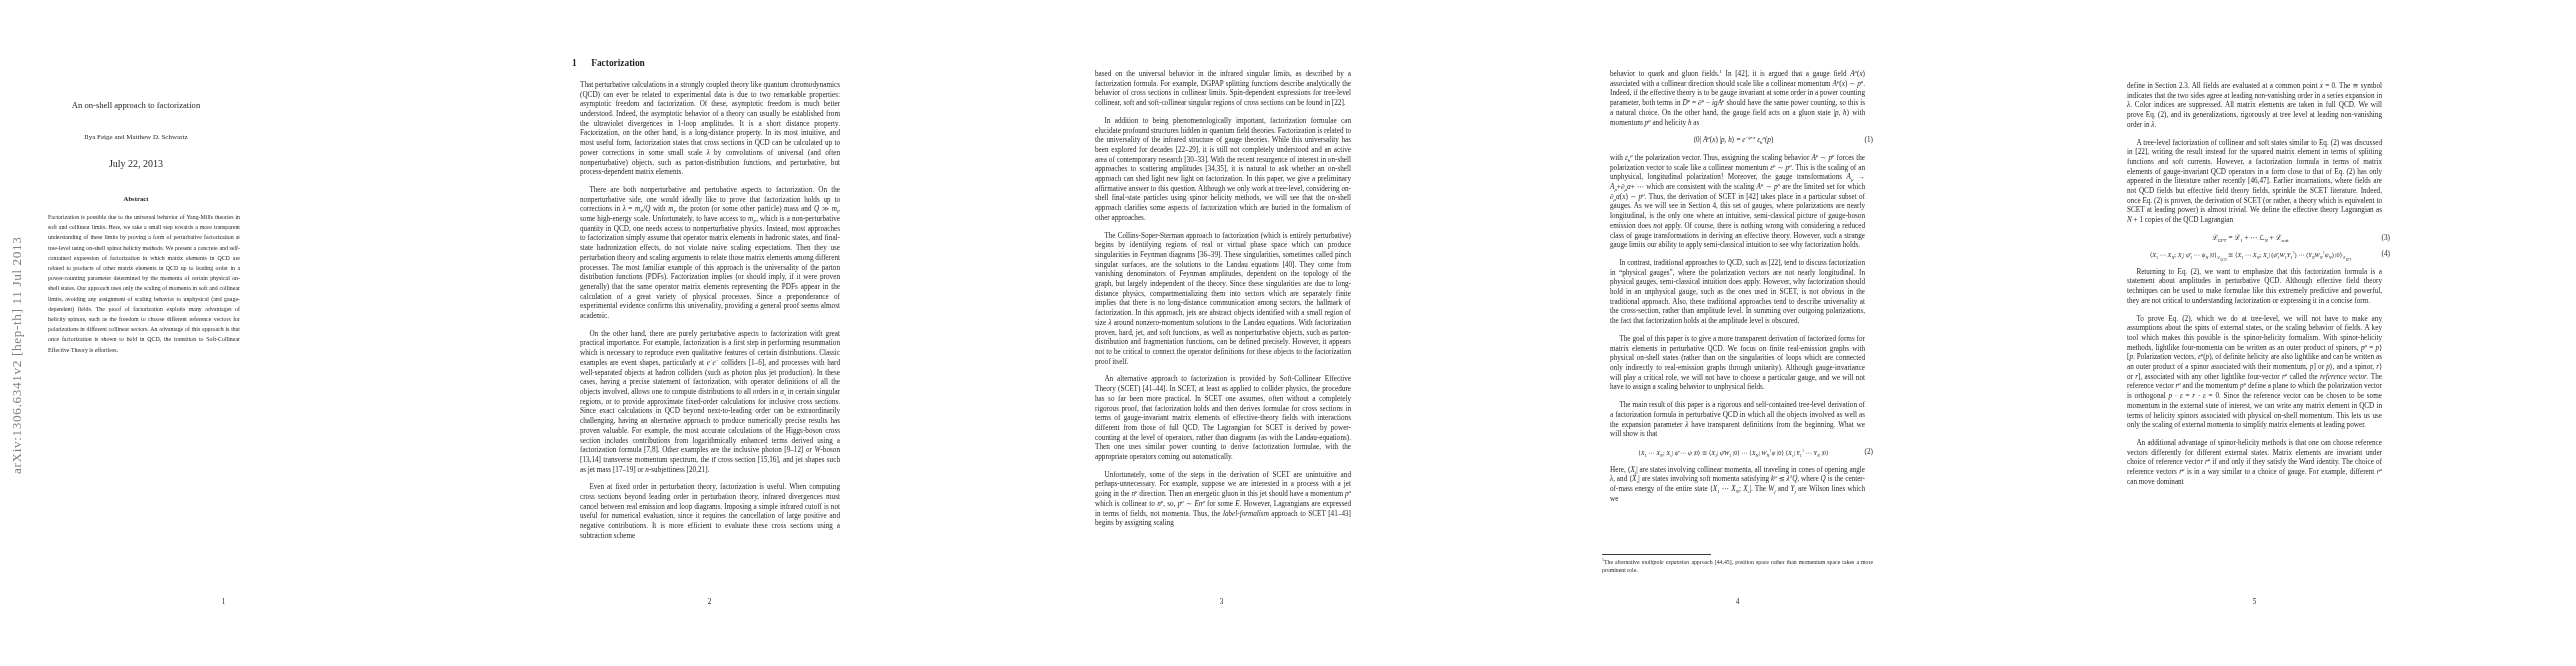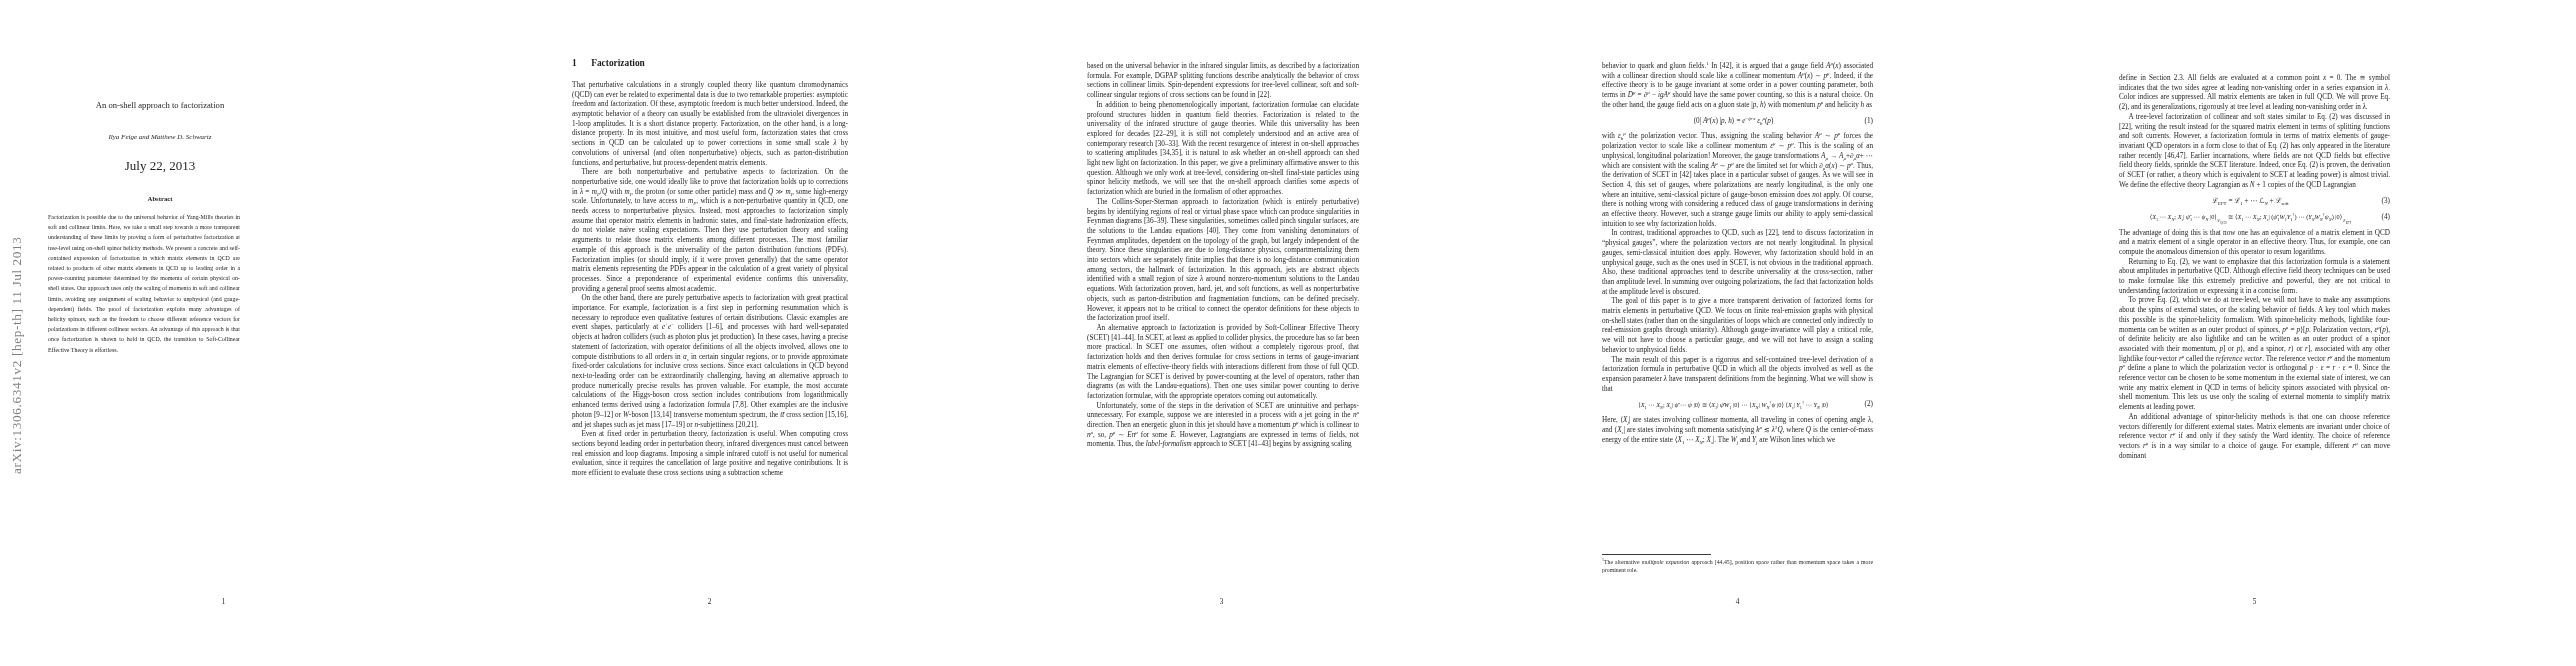--- a/index.html
+++ b/index.html
@@ -16,41 +16,41 @@
 
   
   .arxiv-stamp {
     position: absolute; left: 9px; top: 474px;
     transform: rotate(-90deg); transform-origin: 0 0;
     font-size: 13.3px; letter-spacing: 0.6px;
     color: #808080; white-space: nowrap;
   }
 
   
-  .titleblock { position: absolute; left: 64px; width: 192px; text-align: center; }
+  .titleblock { position: absolute; left: 40px; width: 192px; text-align: center; }
   .paper-title  { top: 100px; font-size: 8.6px; }
-  .paper-authors{ top: 133px; font-size: 7px; font-style: italic; }
-  .paper-date   { top: 158px; font-size: 13px; }
+  .paper-authors{ top: 133px; font-size: 7px; }
+  .paper-date   { top: 158px; font-size: 10px; }
   .abstract-heading { top: 195px; font-size: 6.7px; font-weight: bold; }
   .abstract-body {
     position: absolute; left: 48px; top: 212px; width: 192px;
     font-size: 5.9px; line-height: 10.2px; text-align: justify;
   }
 
   
   .bodycol { position: absolute; font-size: 7.2px; line-height: 9.7px; }
   .col-p2 { left: 572px; top: 59px; width: 276px; }
   .col-p3 { left: 1087px; top: 62px; width: 272px; }
   .col-p4 { left: 1602px; top: 62px; width: 271px; }
   .col-p5 { left: 2119px; top: 74px; width: 271px; }
 
   .section-heading { font-size: 9.4px; font-weight: bold; margin: 0 0 12.2px 0; }
   .section-heading .sec-num { margin-right: 14.5px; }
 
-  .para { margin: 0; text-align: justify; }
+  .para { margin: 8px; text-align: justify; }
   .para.indent { text-indent: 9.4px; }
 
   .equation { display: flex; align-items: center; margin: 6.1px 0; }
   .eq-body { flex: 1; text-align: center; }
   .eq-num  { text-align: right; }
   .equation.small .eq-body { font-size: 6.3px; }
 
   sup, sub { font-size: 68%; line-height: 0; }
 
   
@@ -137,20 +137,19 @@
       <p class="para">define in Section 2.3. All fields are evaluated at a common point <i>x</i> = 0. The ≅ symbol indicates that the two sides agree at leading non-vanishing order in a series expansion in <i>λ</i>. Color indices are suppressed. All matrix elements are taken in full QCD. We will prove Eq. (2), and its generalizations, rigorously at tree level at leading non-vanishing order in <i>λ</i>.</p>
       <p class="para indent">A tree-level factorization of collinear and soft states similar to Eq. (2) was discussed in [22], writing the result instead for the squared matrix element in terms of splitting functions and soft currents. However, a factorization formula in terms of matrix elements of gauge-invariant QCD operators in a form close to that of Eq. (2) has only appeared in the literature rather recently [46,47]. Earlier incarnations, where fields are not QCD fields but effective field theory fields, sprinkle the SCET literature. Indeed, once Eq. (2) is proven, the derivation of SCET (or rather, a theory which is equivalent to SCET at leading power) is almost trivial. We define the effective theory Lagrangian as <i>N</i> + 1 copies of the QCD Lagrangian</p>
       <div class="equation">
         <span class="eq-body">ℒ<sub>EFT</sub> = ℒ<sub>1</sub> + ⋯ ℒ<sub><i>N</i></sub> + ℒ<sub>soft</sub></span>
         <span class="eq-num">(3)</span>
       </div>
       <div class="equation small">
         <span class="eq-body">⟨<i>X</i><sub>1</sub> ⋯ <i>X<sub>N</sub></i>; <i>X<sub>s</sub></i>| <i>ψ̄</i><sub>1</sub> ⋯ <i>ψ<sub>N</sub></i> |0⟩<sub>ℒ<sub>QCD</sub></sub> ≅ ⟨<i>X</i><sub>1</sub> ⋯ <i>X<sub>N</sub></i>; <i>X<sub>s</sub></i>| (<i>ψ̄</i><sub>1</sub><i>W</i><sub>1</sub><i>Y</i><sub>1</sub><sup>†</sup>) ⋯ (<i>Y<sub>N</sub>W<sub>N</sub></i><sup>†</sup><i>ψ<sub>N</sub></i>) |0⟩<sub>ℒ<sub>EFT</sub></sub></span>
         <span class="eq-num">(4)</span>
       </div>
-      <p class="para">The advantage of doing this is that now one has an equivalence of a matrix element in QCD and a matrix element of a single operator in an effective theory. Thus, for example, one can compute the anomalous dimension of this operator to resum logarithms.</p>
       <p class="para indent">Returning to Eq. (2), we want to emphasize that this factorization formula is a statement about amplitudes in perturbative QCD. Although effective field theory techniques can be used to make formulae like this extremely predictive and powerful, they are not critical to understanding factorization or expressing it in a concise form.</p>
       <p class="para indent">To prove Eq. (2), which we do at tree-level, we will not have to make any assumptions about the spins of external states, or the scaling behavior of fields. A key tool which makes this possible is the spinor-helicity formalism. With spinor-helicity methods, lightlike four-momenta can be written as an outer product of spinors, <i>p<sup>μ</sup></i> = <i>p</i>⟩[<i>p</i>. Polarization vectors, <i>ε<sup>μ</sup></i>(<i>p</i>), of definite helicity are also lightlike and can be written as an outer product of a spinor associated with their momentum, <i>p</i>] or <i>p</i>⟩, and a spinor, <i>r</i>⟩ or <i>r</i>], associated with any other lightlike four-vector <i>r<sup>μ</sup></i> called the <i>reference vector</i>. The reference vector <i>r<sup>μ</sup></i> and the momentum <i>p<sup>μ</sup></i> define a plane to which the polarization vector is orthogonal <i>p</i> · <i>ε</i> = <i>r</i> · <i>ε</i> = 0. Since the reference vector can be chosen to be some momentum in the external state of interest, we can write any matrix element in QCD in terms of helicity spinors associated with physical on-shell momentum. This lets us use only the scaling of external momenta to simplify matrix elements at leading power.</p>
       <p class="para indent">An additional advantage of spinor-helicity methods is that one can choose reference vectors differently for different external states. Matrix elements are invariant under choice of reference vector <i>r<sup>μ</sup></i> if and only if they satisfy the Ward identity. The choice of reference vectors <i>r<sup>μ</sup></i> is in a way similar to a choice of gauge. For example, different <i>r<sup>μ</sup></i> can move dominant</p>
     </div>
 </div>
 <div class="pagenum pn-5">5</div>
 
 
 </body></html>

